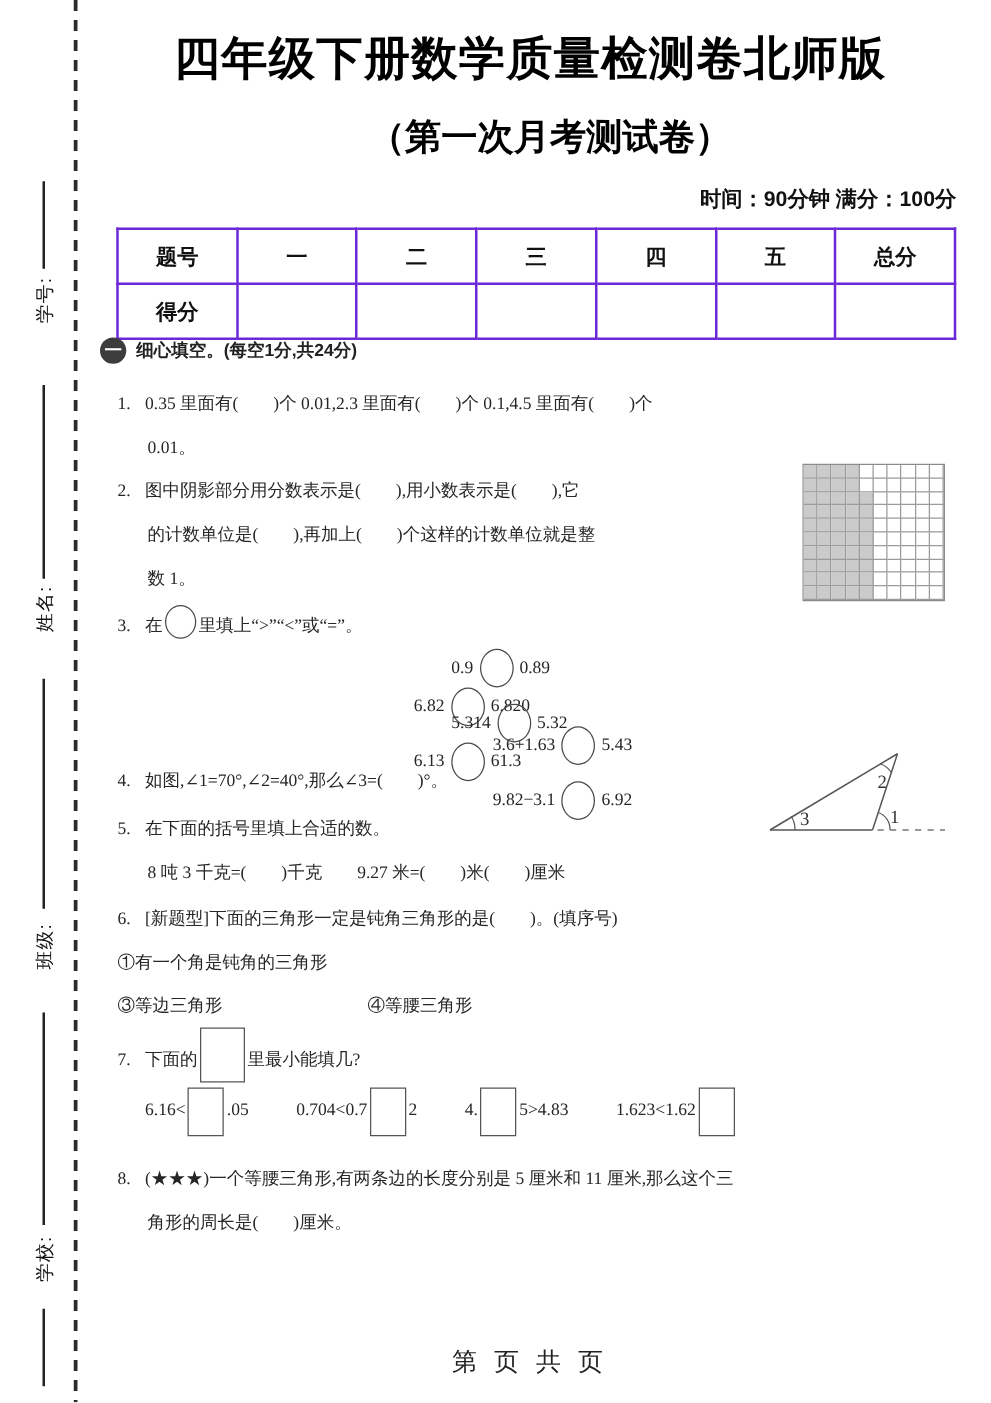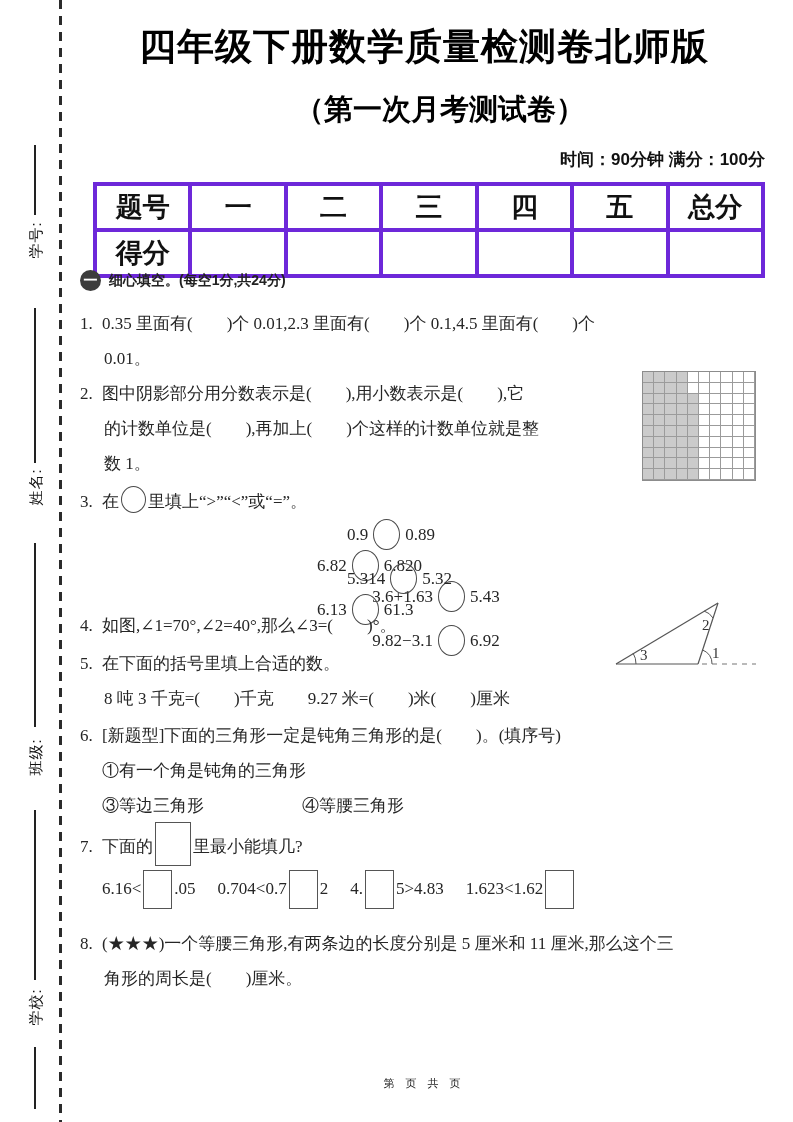--- a/index.html
+++ b/index.html
@@ -19,63 +19,63 @@
     font-family:"Liberation Sans","DejaVu Sans",sans-serif;font-weight:900;
     font-size:37px;letter-spacing:1px;color:#000;}
   .t-sub{position:absolute;top:90px;left:16px;width:100%;text-align:center;
     font-family:"Liberation Sans","DejaVu Sans",sans-serif;font-weight:800;
     font-size:29px;color:#000;}
   .meta{position:absolute;top:148px;right:5px;
     font-family:"Liberation Sans",sans-serif;font-weight:700;font-size:17px;color:#111;}
   
   table.score{position:absolute;top:182px;left:15px;width:672px;border-collapse:collapse;
     table-layout:fixed;font-family:"Liberation Sans",sans-serif;}
-  table.score td{border:4px solid #6d28d9;text-align:center;font-size:27px;
+  table.score td{border:2px solid #6d28d9;text-align:center;font-size:17px;
     font-weight:700;color:#111;height:40px;}
   
   .sec{position:absolute;left:2px;display:flex;align-items:center;gap:8px;}
   .badge{width:21px;height:21px;border-radius:50%;background:#3c3c3c;color:#fff;
     font-family:"Liberation Sans",sans-serif;font-size:14px;font-weight:700;
     display:flex;align-items:center;justify-content:center;flex:0 0 auto;}
   .sec-title{font-family:"Liberation Sans",sans-serif;font-weight:700;font-size:14px;color:#222;}
   
-  .q{position:absolute;left:2px;width:690px;font-size:17px;color:#262626;}
+  .q{position:absolute;left:16px;width:690px;font-size:14px;color:#262626;}
   .ln{height:35px;line-height:35px;white-space:pre;}
   .cont{margin-left:24px;}
   .qno{display:inline-block;min-width:22px;}
   
   .cmp-row{display:flex;margin-left:22px;height:44px;align-items:center;flex-direction:column;}
   .cmp{display:flex;align-items:center;white-space:pre;}
   .cmp .circ{display:inline-block;width:25px;height:29px;border:1.4px solid #4a4a4a;
     border-radius:50%;margin:0 5px;}
   .w1{width:178px;}.w2{width:238px;}
   .circ-inline{display:inline-block;width:23px;height:25px;border:1.4px solid #4a4a4a;
     border-radius:50%;vertical-align:-6px;margin:0 2px;}
   
-  .opt-row{display:flex;margin-left:22px;height:35px;line-height:35px;white-space:pre;}
+  .opt-row{display:flex;height:35px;line-height:35px;white-space:pre;}
   .opt1{width:200px;flex:0 0 auto;}
   
-  .boxrow{margin-left:22px;display:flex;gap:22px;align-items:center;height:46px;text-align:right;}
+  .boxrow{margin-left:22px;display:flex;gap:38px;align-items:center;height:46px;text-align:right;}
   .sq{display:inline-block;width:27px;height:37px;border:1.4px solid #555;
     background:#fff;vertical-align:-12px;margin:0 2px;}
   .sq-big{width:34px;height:42px;vertical-align:-14px;}
   .q7-intro{height:44px;line-height:44px;white-space:pre;}
   .q7item{display:flex;align-items:center;white-space:pre;}
   
   .dgrid{position:absolute;left:564px;top:371px;width:112px;height:108px;
     display:grid;grid-template-columns:repeat(10,1fr);grid-template-rows:repeat(10,1fr);
     border:1px solid #8c8c8c;}
   .dgrid .c{border-right:1px solid #9b9b9b;border-bottom:1px solid #9b9b9b;}
   .dgrid .c.shaded{background:#cbcbcb;}
   
   .trifig{position:absolute;left:528px;top:594px;}
   .trifig text{font-family:"Liberation Serif",serif;font-size:15px;fill:#333;}
   
   .footer{position:absolute;top:1076px;left:0;width:100%;text-align:center;
-    font-family:"Liberation Sans",sans-serif;font-size:11px;color:#222;letter-spacing:4px;}
+    font-family:"Liberation Sans",sans-serif;font-size:20px;color:#222;letter-spacing:4px;}
 </style>
 </head>
 <body>
 
 <div class="paper">
 
   <div class="dash-line"></div>
   <div class="wline" style="top:145px;height:70px;"></div>
   <div class="wline" style="top:308px;height:155px;"></div>
   <div class="wline" style="top:543px;height:184px;"></div>

